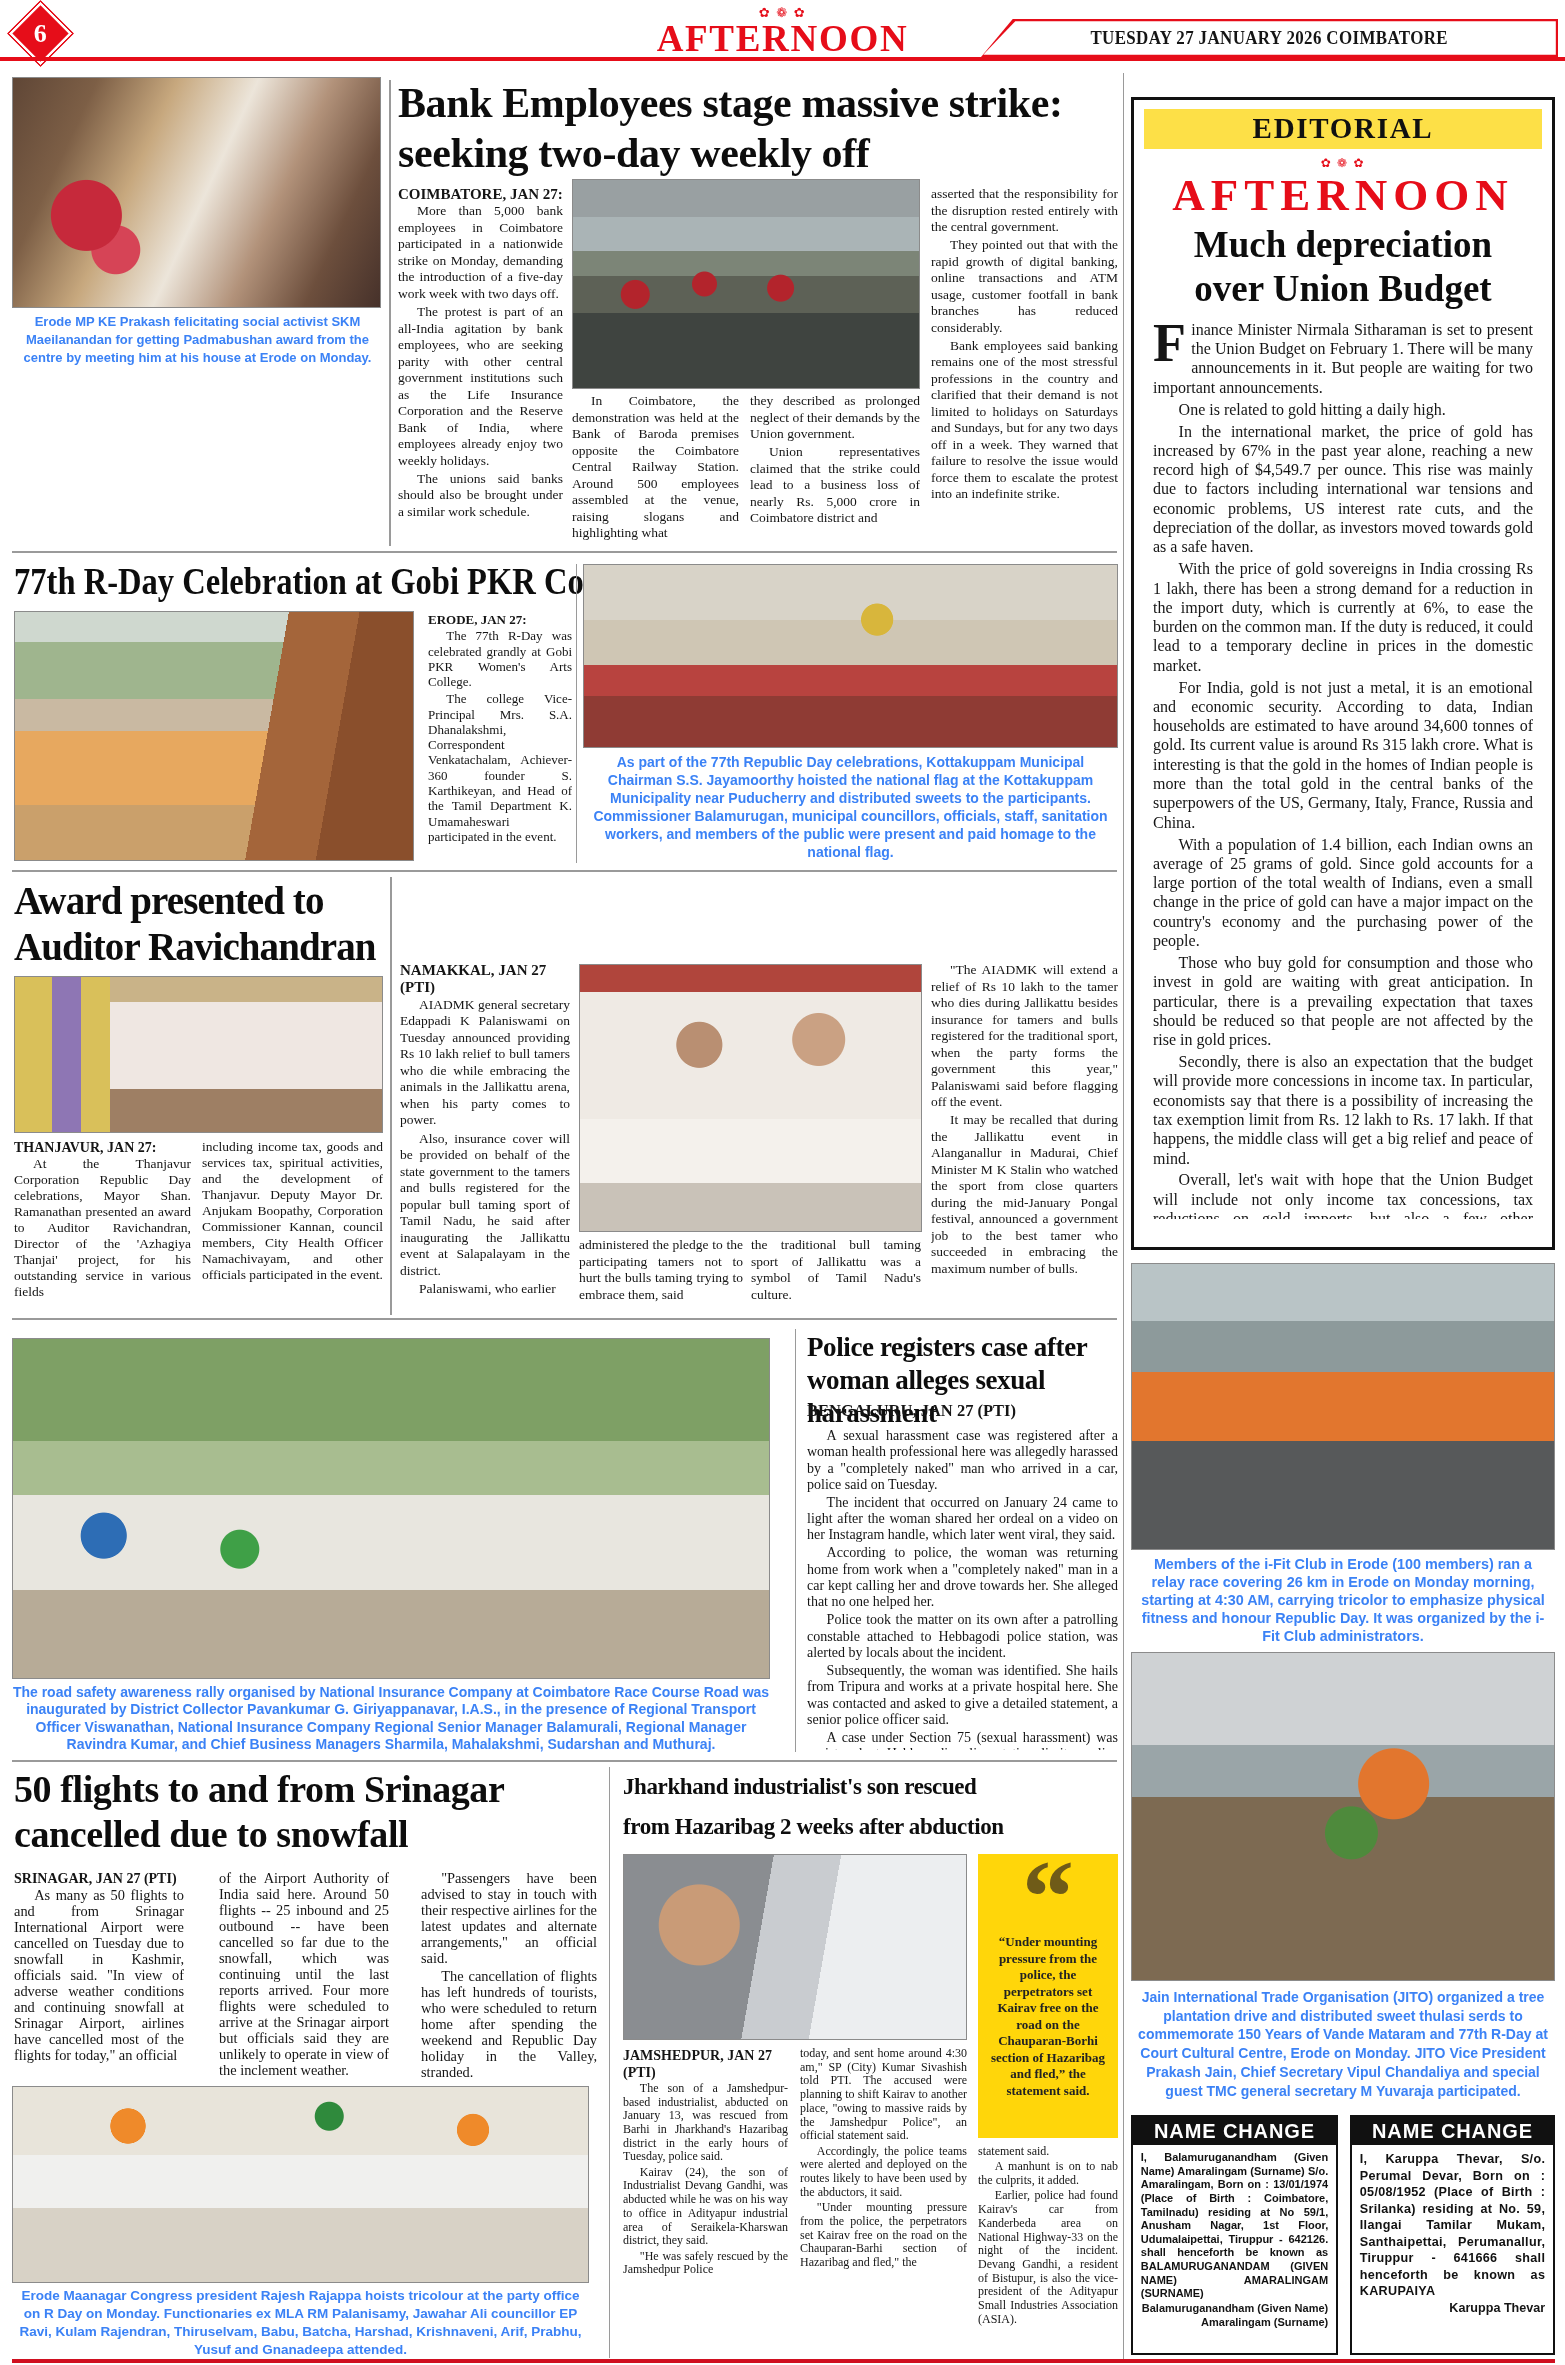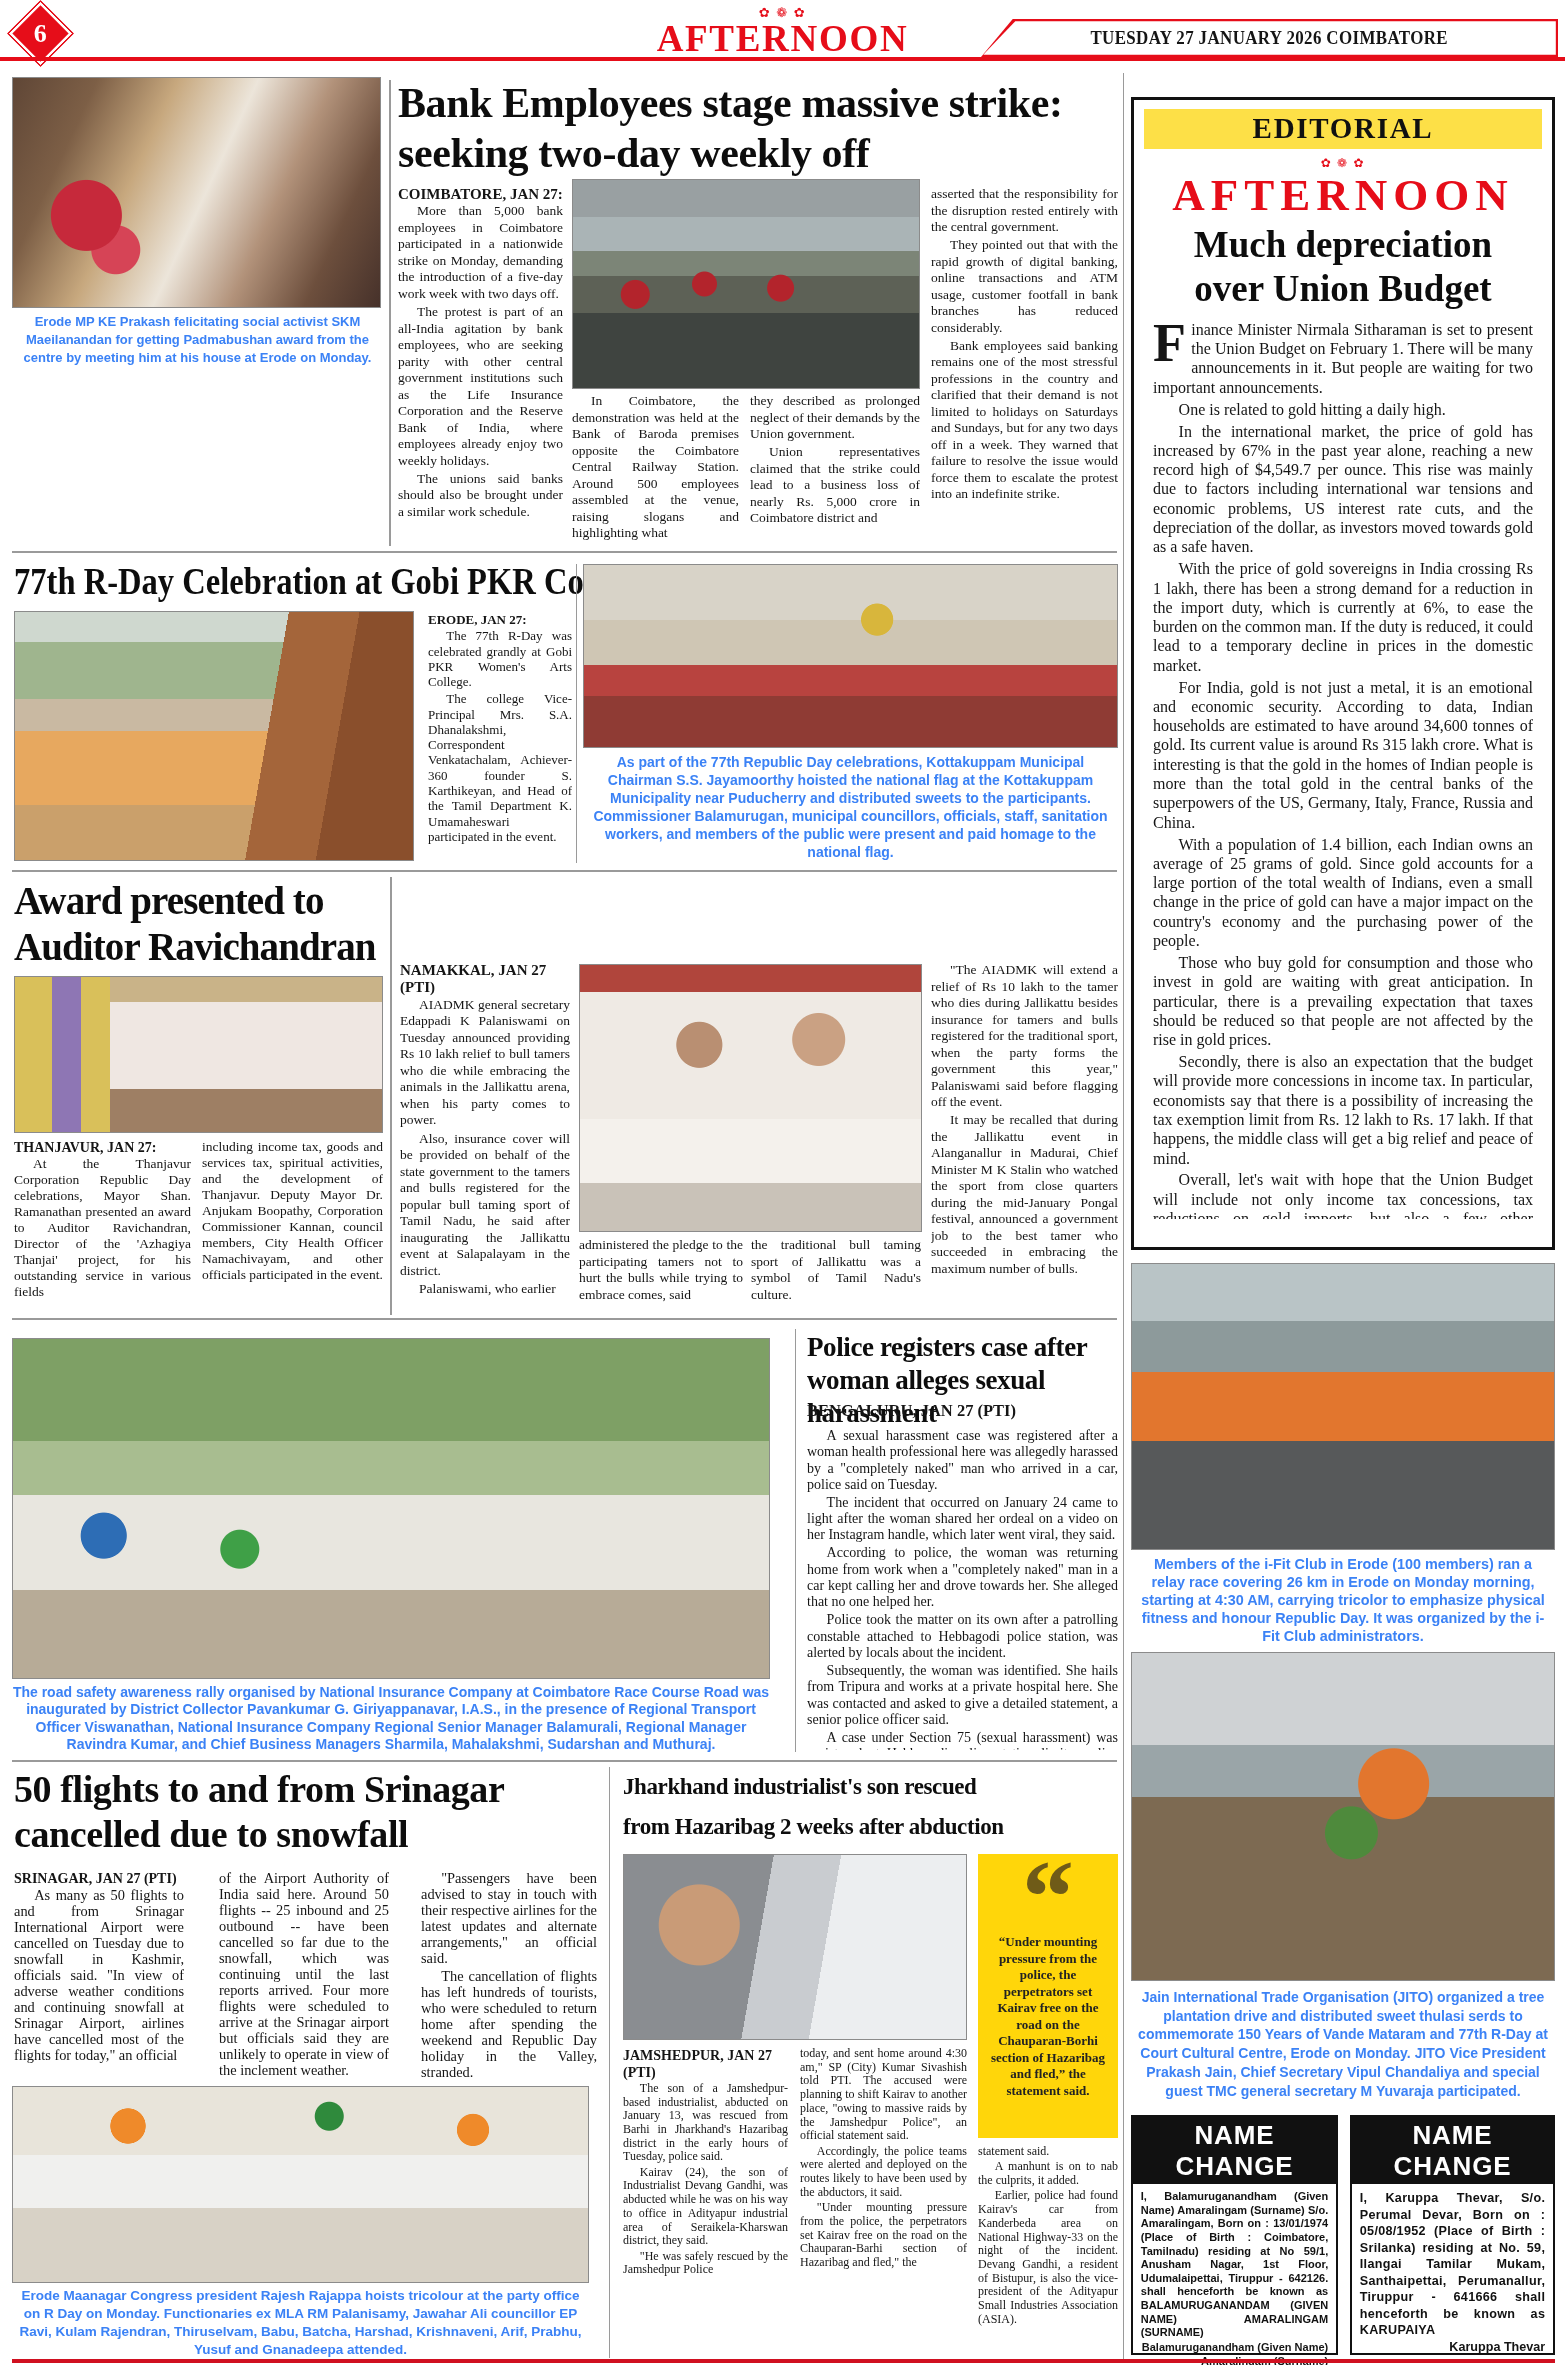--- a/index.html
+++ b/index.html
@@ -58,21 +58,21 @@
   .flights-col{font-size:14.4px;line-height:16px;}
   .jhark-col{font-size:12px;line-height:13.7px;}
   
   #pull-quote{left:978px;top:1854px;width:140px;height:284px;background:#ffd60a;box-sizing:border-box;padding:5.2px 7px;
     text-align:center;font-family:"Liberation Sans",sans-serif;}
   #pull-quote .qmark{font-size:104px;line-height:75px;color:#6f5b18;font-weight:bold;font-family:"Liberation Serif",serif;}
   #pull-quote .qtext{font-size:13px;line-height:16.5px;font-weight:bold;color:#222;font-family:Liberation Serif, serif;}
   
   .nc-box{border:2.6px solid #111;box-sizing:border-box;background:#fff;}
   .nc-head{background:#111;color:#fff;font-family:"Liberation Sans",sans-serif;font-weight:bold;
-    font-size:26px;text-align:center;letter-spacing:0.9px;padding:2.6px 0;transform-origin:center;}
+    font-size:20px;text-align:center;letter-spacing:0.9px;padding:2.6px 0;transform-origin:center;}
   .nc-body{font-family:"Liberation Sans",sans-serif;font-weight:bold;color:#111;text-align:justify;padding:6px 7.8px 0 7.8px;}
   .nc-sig{font-family:"Liberation Sans",sans-serif;font-weight:bold;text-align:right;padding:1.7px 7.8px;}
   #nc1 .nc-body{font-size:11px;line-height:13.6px;}
   #nc1 .nc-sig{font-size:11px;line-height:13.6px;}
   #nc2 .nc-body{font-size:12.6px;line-height:16.5px;letter-spacing:0.3px;}
   #nc2 .nc-sig{font-size:12.6px;}
   .nc-newname{text-transform:uppercase;}
   
   .ph-felicitation{background:
     radial-gradient(circle at 20% 60%,#c6293b 0 35px,rgba(0,0,0,0) 36px),
@@ -198,21 +198,21 @@
   <div class="abs" style="left:400px;top:962px;width:170px;height:350px;overflow:hidden;">
     <div class="dateline">NAMAKKAL, JAN 27 (PTI)</div>
     <div class="body-col aiadmk-col">
         <p>AIADMK general secretary Edappadi K Palaniswami on Tuesday announced providing Rs 10 lakh relief to bull tamers who die while embracing the animals in the Jallikattu arena, when his party comes to power.</p>
         <p>Also, insurance cover will be provided on behalf of the state government to the tamers and bulls registered for the popular bull taming sport of Tamil Nadu, he said after inaugurating the Jallikattu event at Salapalayam in the district.</p>
         <p>Palaniswami, who earlier</p>
       </div>
   </div>
   <div class="abs photo ph-epas" style="left:579px;top:964px;width:343px;height:268px;"></div>
   <div class="abs body-col aiadmk-col cont" style="left:579px;top:1237px;width:164px;height:75px;">
-      <p>administered the pledge to the participating tamers not to hurt the bulls while trying to embrace comes, said</p>
+      <p>administered the pledge to the participating tamers not to hurt the bulls taming trying to embrace them, said</p>
     </div>
   <div class="abs body-col aiadmk-col cont" style="left:751px;top:1237px;width:170px;height:75px;">
       <p>the traditional bull taming sport of Jallikattu was a symbol of Tamil Nadu's culture.</p>
     </div>
   <div class="abs body-col aiadmk-col" style="left:931px;top:962px;width:187px;height:350px;">
       <p>"The AIADMK will extend a relief of Rs 10 lakh to the tamer who dies during Jallikattu besides insurance for tamers and bulls registered for the traditional sport, when the party forms the government this year," Palaniswami said before flagging off the event.</p>
       <p>It may be recalled that during the Jallikattu event in Alanganallur in Madurai, Chief Minister M K Stalin who watched the sport from close quarters during the mid-January Pongal festival, announced a government job to the best tamer who succeeded in embracing the maximum number of bulls.</p>
     </div>
 
   <div class="abs hrule" style="left:12px;top:1318px;width:1105px;"></div>

